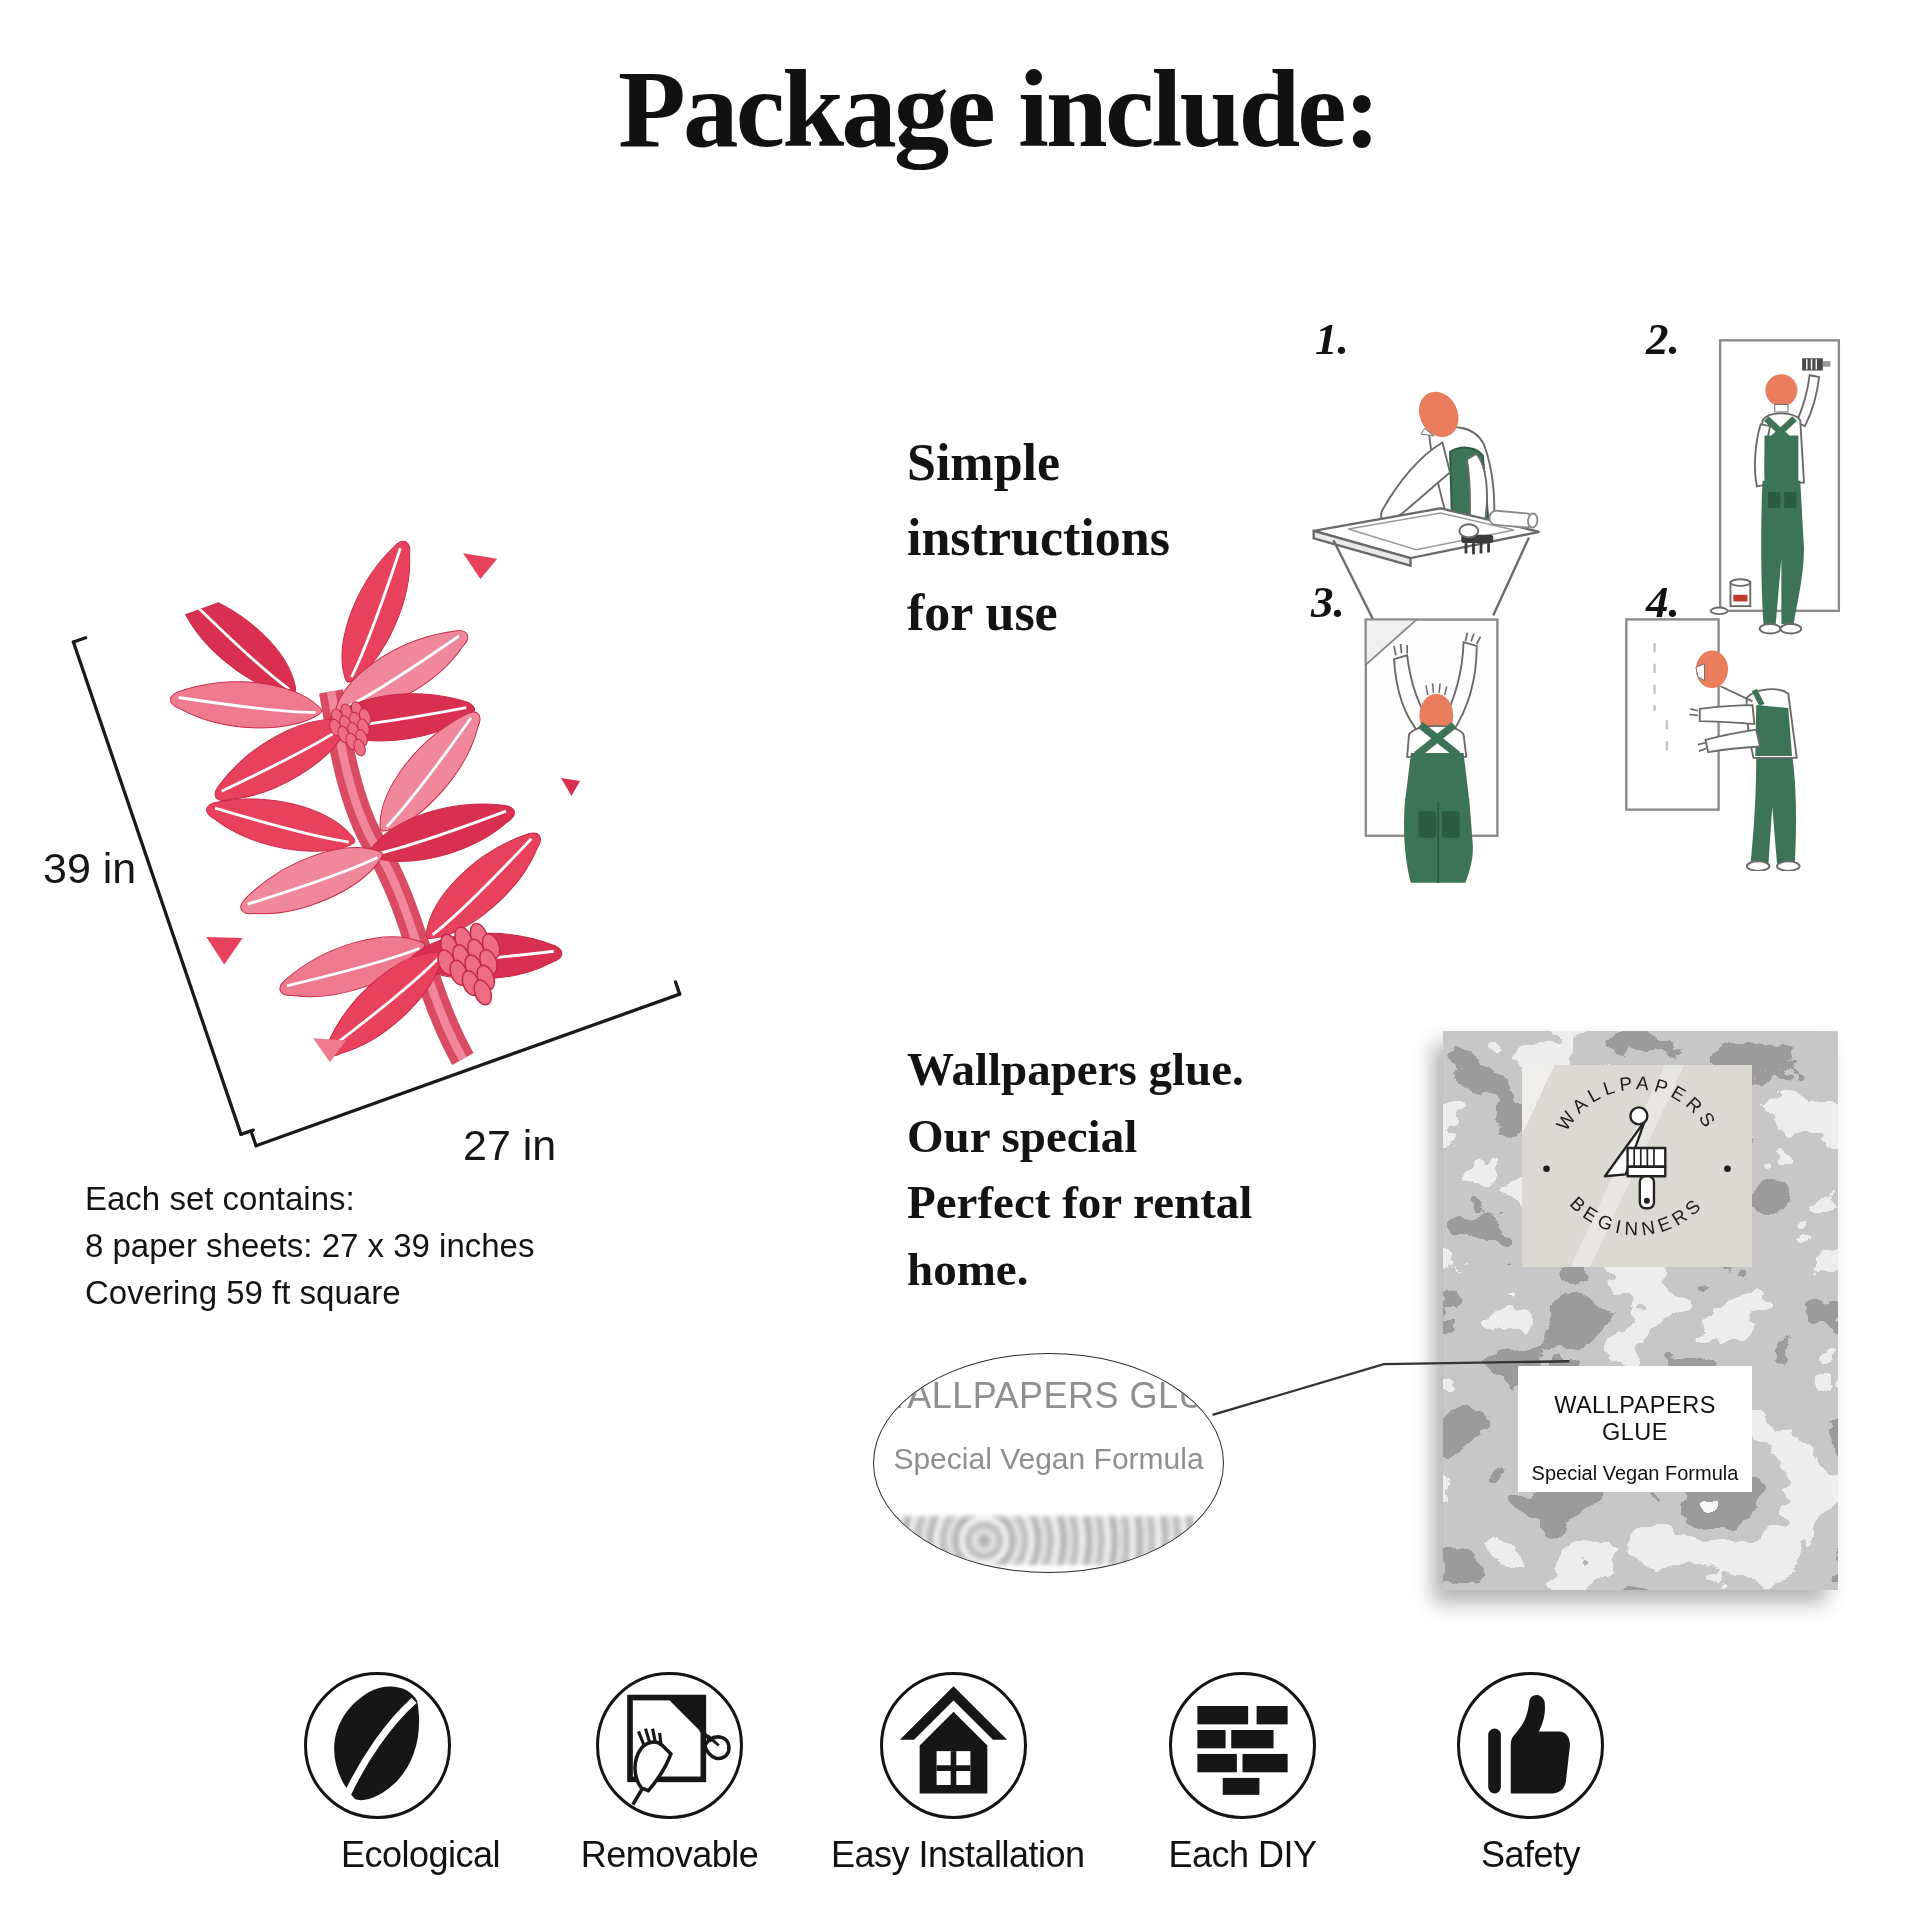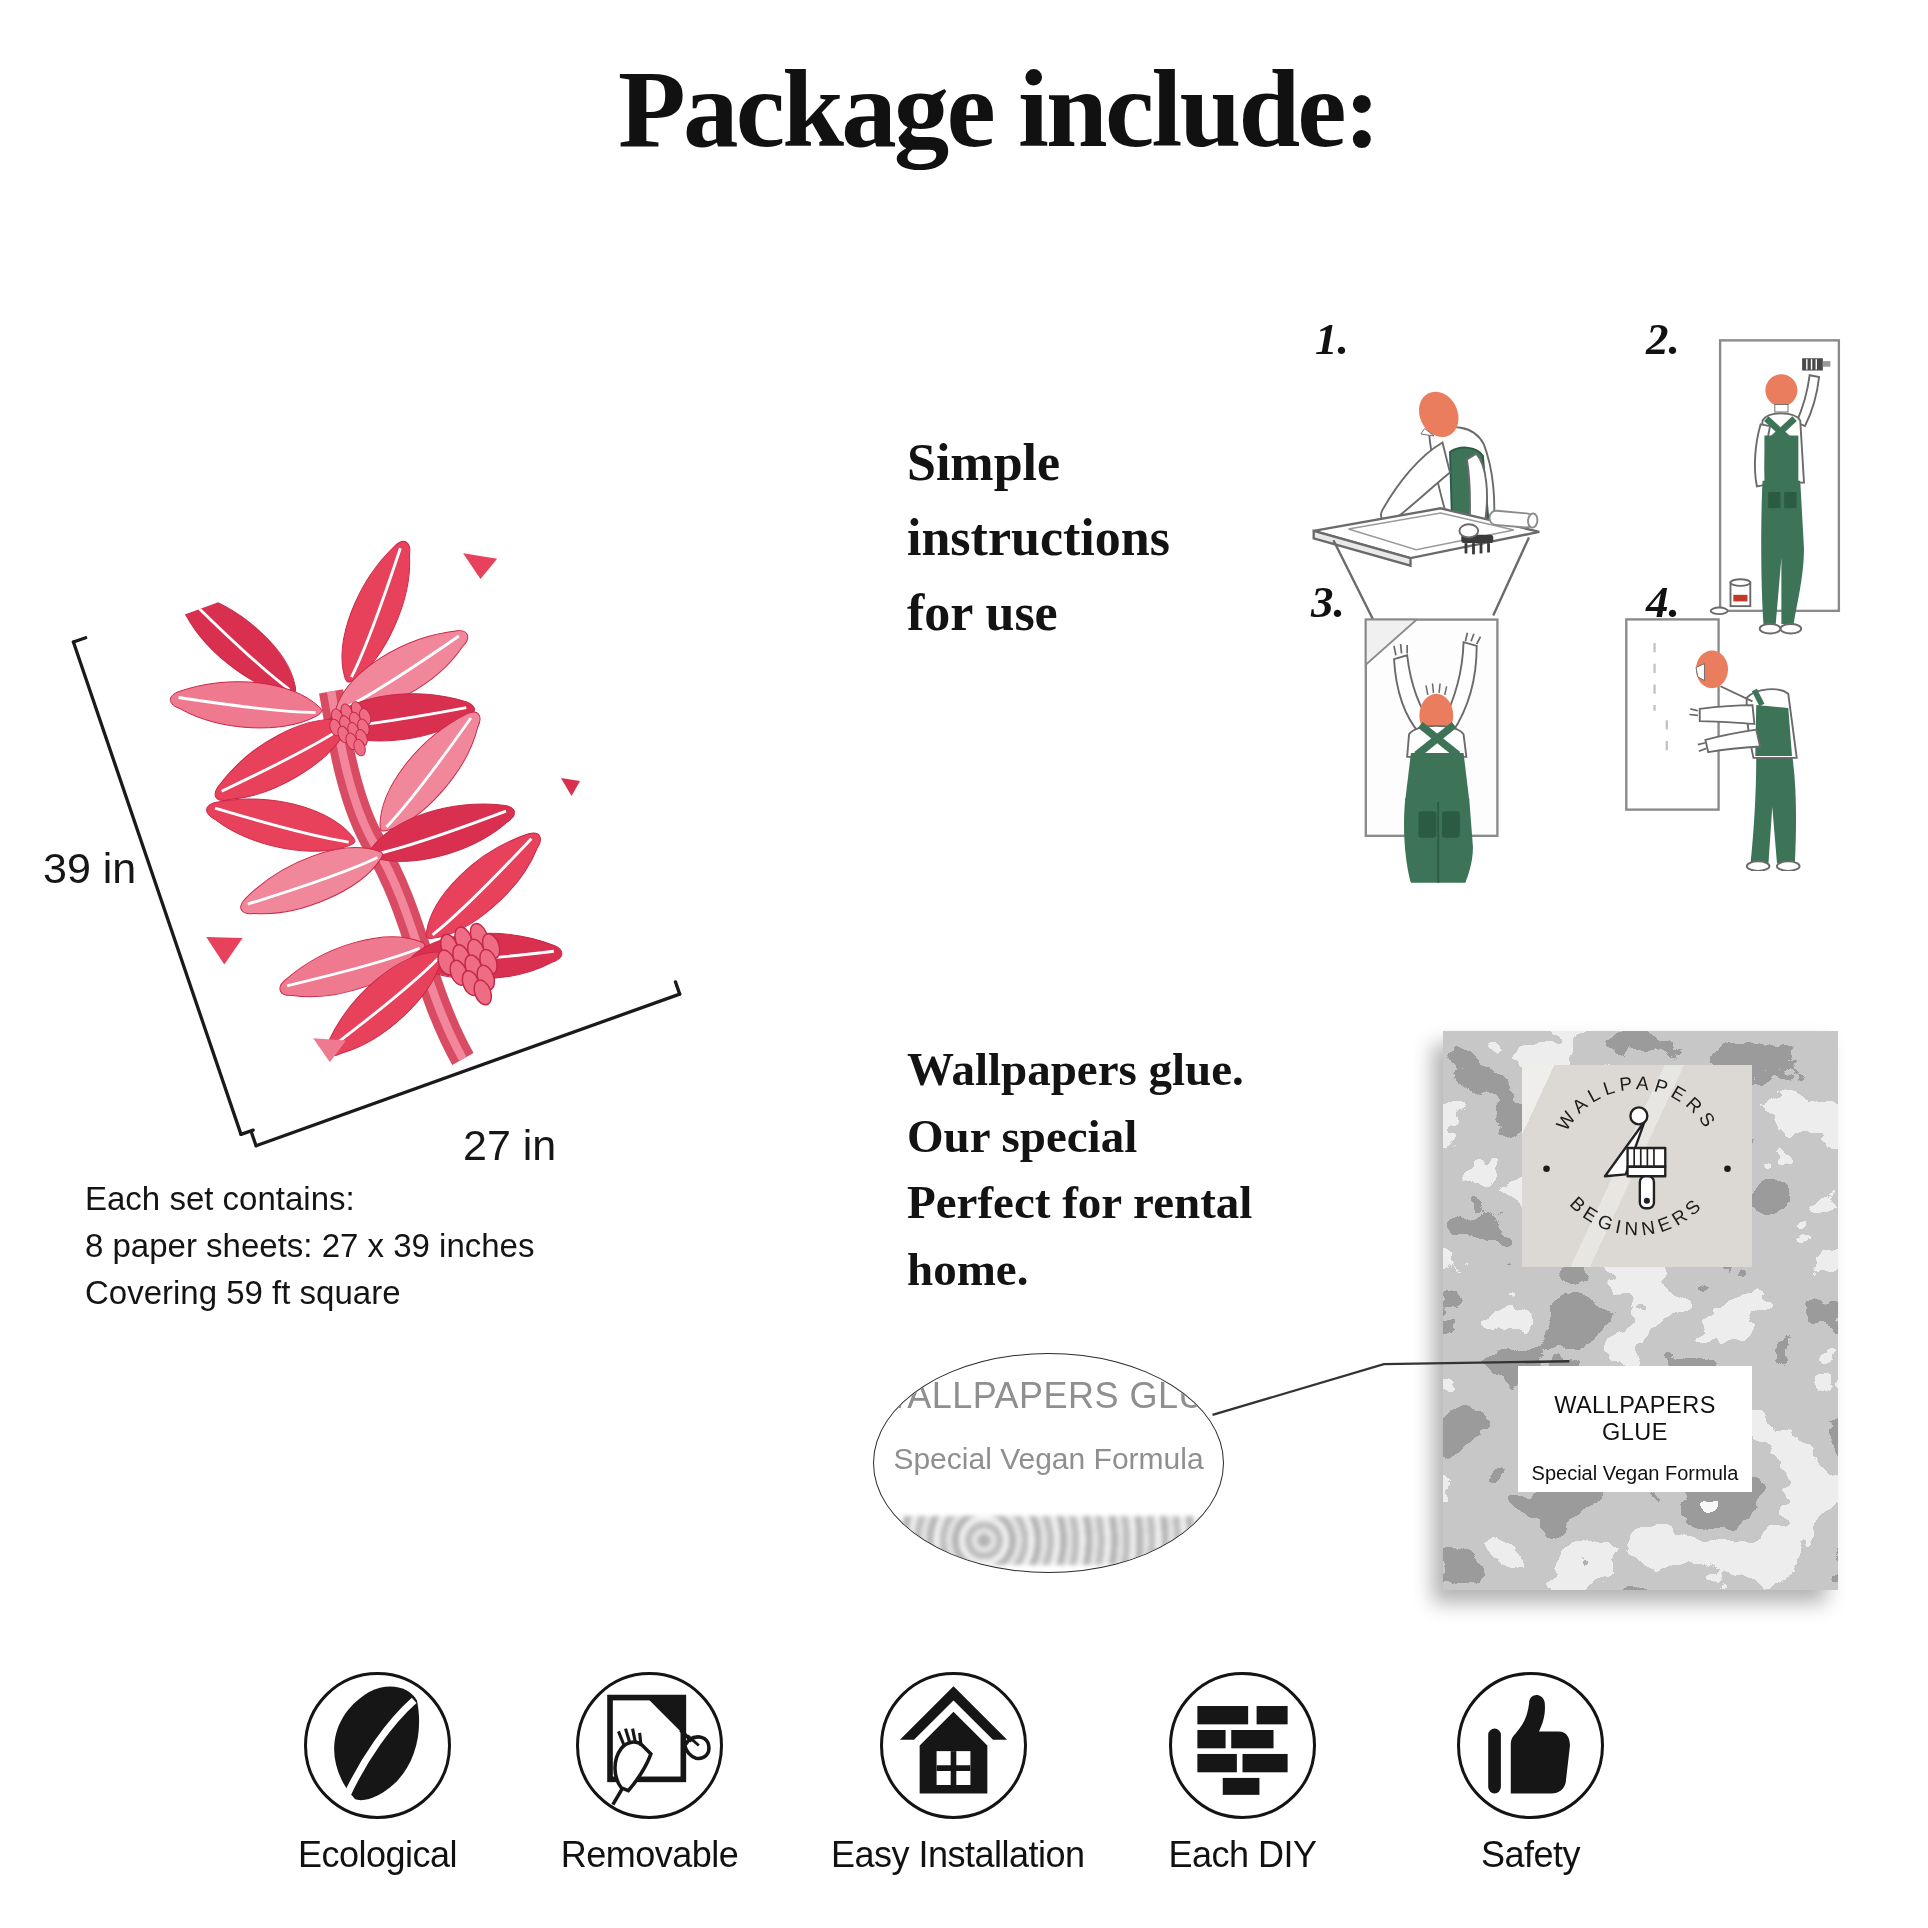--- a/index.html
+++ b/index.html
@@ -49,21 +49,21 @@
   #magnifier .mtex{position:absolute;left:8%;right:8%;bottom:7.5px;height:49px;opacity:.65;filter:blur(1.9px);
     background:repeating-radial-gradient(circle at 28% 50%, #8d8d8d 0 6.6px, #d8d8d8 6.6px 12.2px, #9c9c9c 12.2px 19px, #e7e7e7 19px 25.4px);}
   
   #overlay{position:absolute;left:0;top:0;width:1928px;height:1928px;z-index:5;pointer-events:none;}
   
   .feature{position:absolute;top:1672px;width:245px;text-align:center;z-index:2;}
   .feature .circ{width:147px;height:147px;border:3.8px solid #141414;border-radius:50%;margin:0 auto;
     box-sizing:border-box;background:#fff;}
   .feature .circ svg{width:100%;height:100%;display:block;}
   .feature .flabel{margin-top:15px;font-size:36px;letter-spacing:-0.5px;color:#111;white-space:nowrap;}
-  #feat-0{left:255px;} #feat-1{left:527px;} #feat-2{left:831px;} #feat-3{left:1120px;} #feat-4{left:1408px;}
+  #feat-0{left:255px;text-align:right;} #feat-1{left:547px;} #feat-2{left:831px;} #feat-3{left:1120px;} #feat-4{left:1408px;}
 </style>
 </head>
 <body>
 
 <div id="title">Package include:</div>
 
 <div id="sheet-wrap">
   <svg viewBox="0 0 480 560">
     <defs>
       <g id="leaf">

